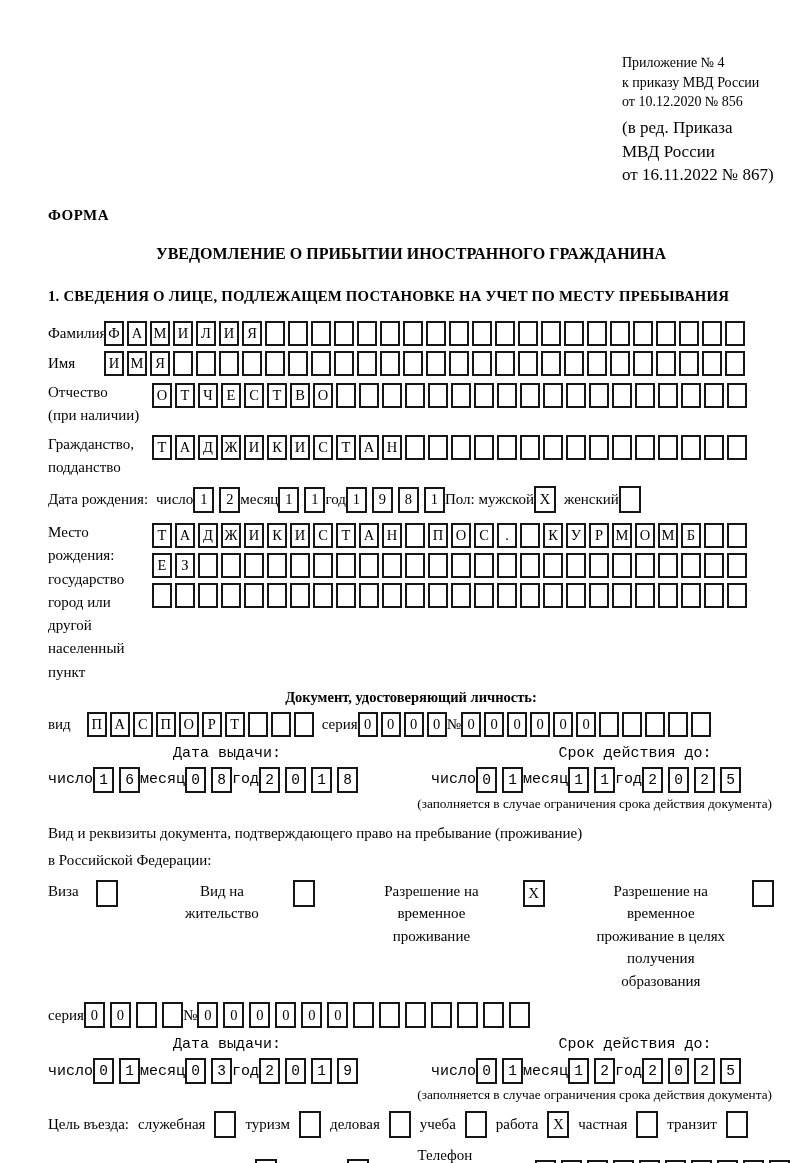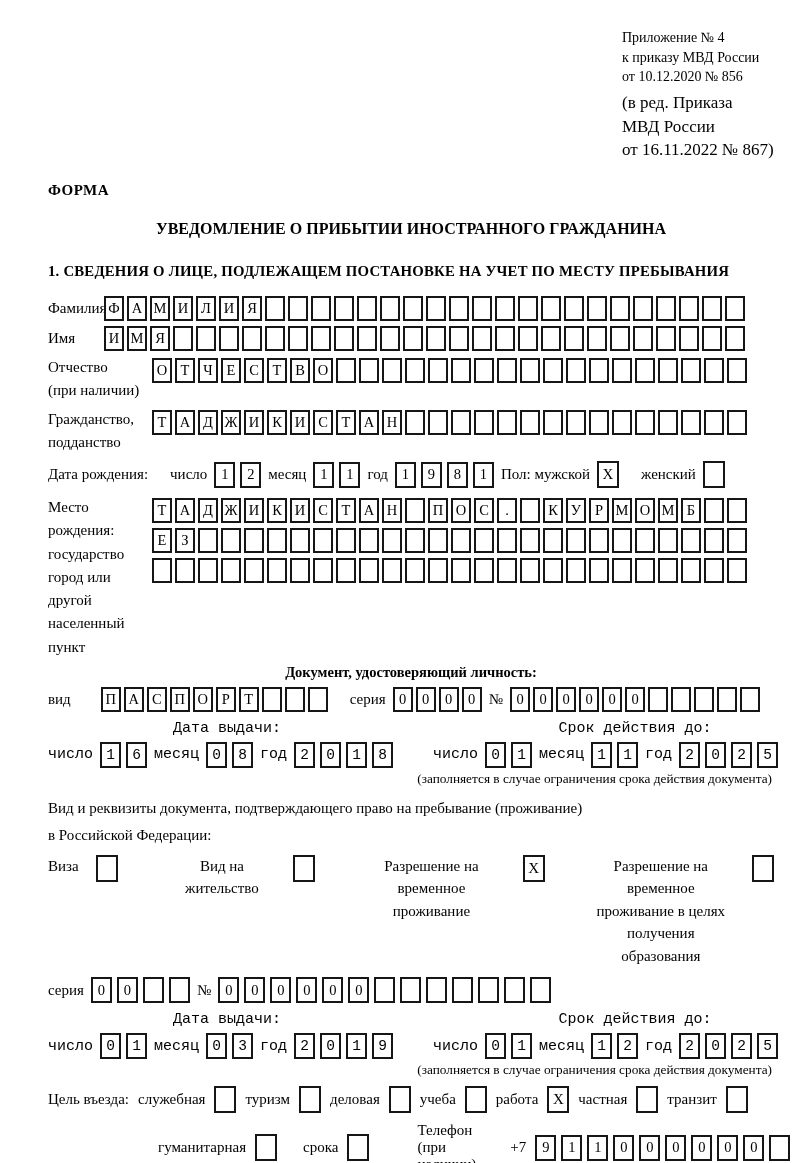--- a/index.html
+++ b/index.html
@@ -1,17 +1,17 @@
 <!DOCTYPE html>
 <html><head>
 <meta charset="utf-8">
 <style>
   html,body{margin:0;padding:0;background:#fff;}
   body{width:800px;height:1163px;font-family:"Liberation Serif",serif;color:#000;overflow:hidden;}
-  .page{box-sizing:border-box;width:800px;height:1163px;padding:28px 26px 0 48px;}
+  .page{box-sizing:border-box;width:800px;height:1163px;padding:53px 26px 0 48px;}
   .annex{margin-left:574px;font-size:14px;line-height:1.4;}
   .annex-note{margin-left:574px;font-size:17px;line-height:1.4;margin-top:4px;}
   .form-word{text-align:left;padding-right:38px;font-weight:bold;font-size:15px;margin-top:20px;letter-spacing:.5px;}
   .title{margin-top:18px;text-align:center;font-weight:bold;font-size:16px;line-height:1.5;}
   .title .uline{display:inline-block;width:58px;border-bottom:2px solid #222;margin-left:8px;transform:translateY(-2px);}
   .sec-head{margin-top:22px;font-weight:bold;font-size:14.8px;letter-spacing:.2px;}
   .frm{margin-top:16px;}
   .row{display:flex;align-items:center;margin-bottom:5px;}
   .lbl{font-size:15px;flex:none;}
   .boxes{display:inline-flex;gap:3px;flex:none;}
@@ -21,21 +21,21 @@
   .chk{display:inline-flex;align-items:center;justify-content:center;box-sizing:border-box;
        width:22px;height:27px;border:2px solid #161616;font-size:15px;flex:none;background:#fff;}
   .w56{width:56px;} .w104{width:104px;} .w100{width:100px;}
   .stack{display:flex;flex-direction:column;gap:5px;}
   .lblcol{font-size:15px;line-height:1.55;flex:none;}
   .dochead{text-align:center;font-weight:bold;font-size:14.5px;margin:4px 0 6px 0;}
   .pair{display:flex;margin-bottom:2px;font-family:Liberation Mono, monospace;}
   .pair .col{flex:1;}
   .grp-title{font-size:15px;margin-bottom:3px;}
   .grp-title.l{padding-left:125px;} .grp-title.r{padding-left:170px;}
-  .dgrow{display:flex;align-items:center;gap:7px;font-size:15px;}
+  .dgrow{display:flex;align-items:center;gap:0;font-size:15px;}
   .note-r{text-align:right;font-size:13.3px;padding-right:2px;margin:3px 0 8px 0;}
   .par{font-size:15px;line-height:1.8;}
   .permits{display:flex;align-items:flex-start;gap:17px;margin:6px 0 10px 0;}
   .permits .plabel{font-size:15px;text-align:center;line-height:1.5;}
   .gap8{width:8px;flex:none;} .gap16{width:16px;flex:none;} .gap30{width:30px;flex:none;}
   .purpose{display:flex;align-items:center;gap:9px;font-size:15px;margin-bottom:9px;}
 </style>
 </head>
 <body>
 

